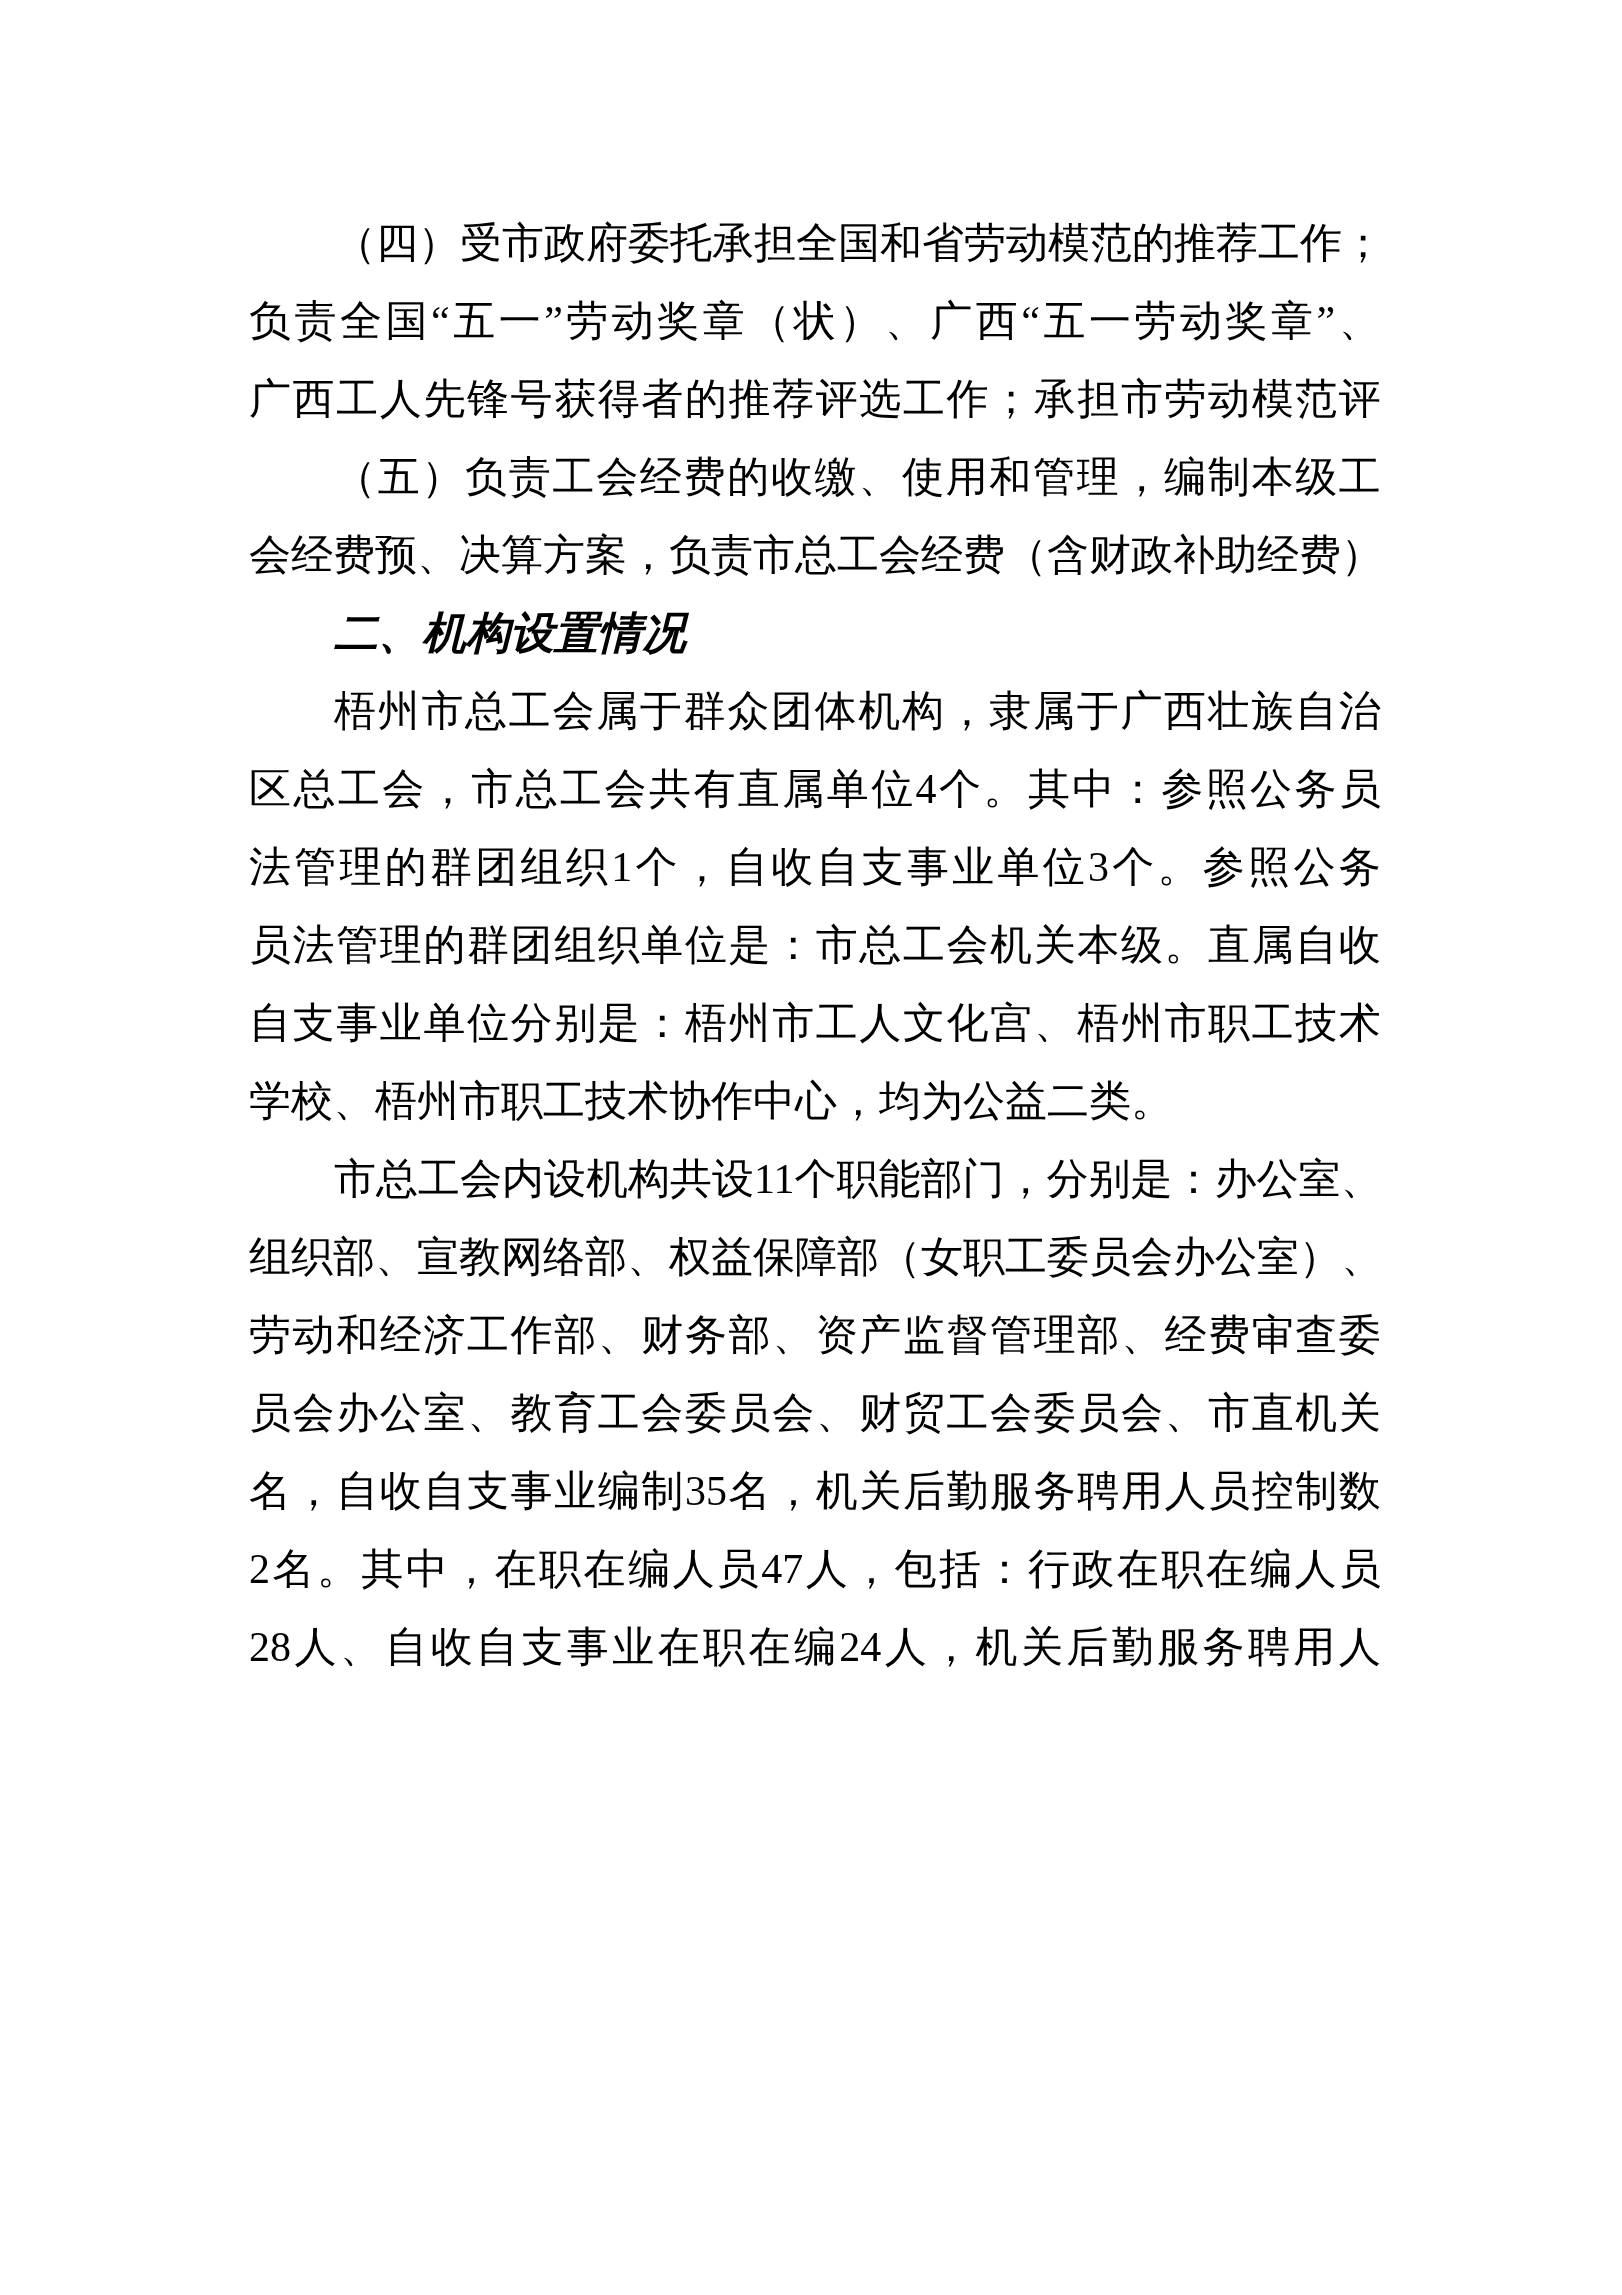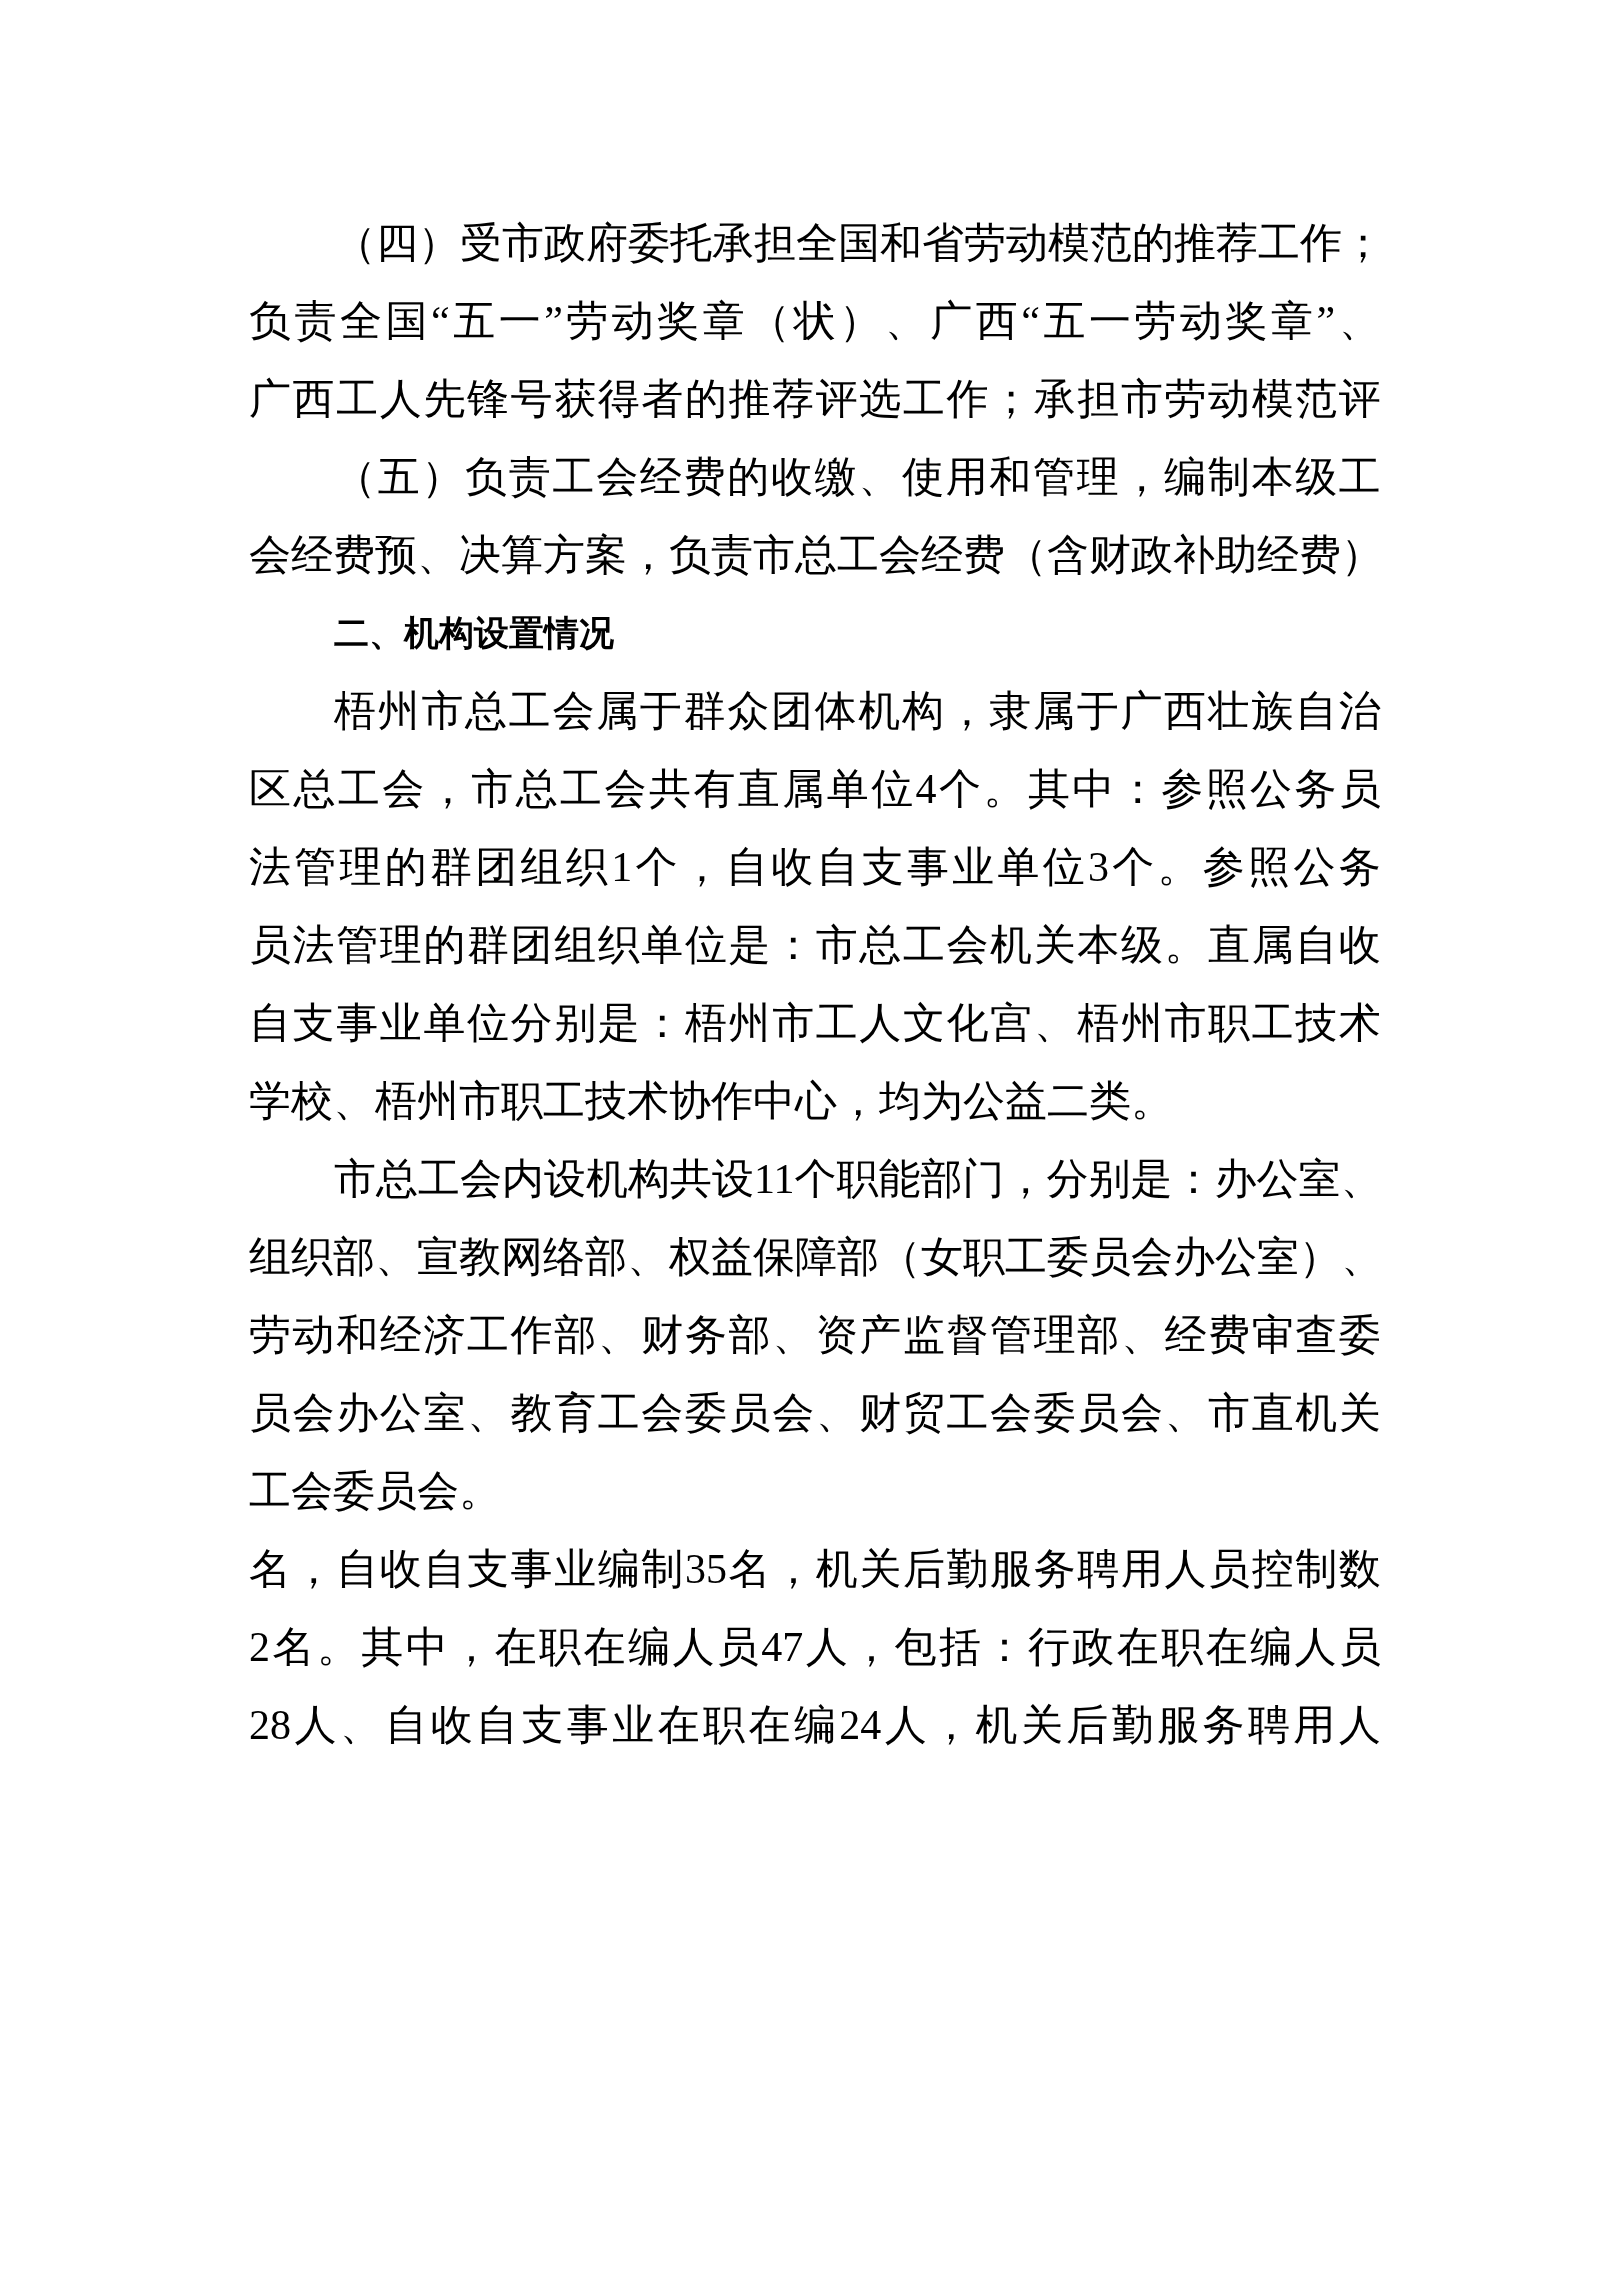--- a/index.html
+++ b/index.html
@@ -33,21 +33,22 @@
   .line.indent { padding-left: 85px; }
   .line.fill {
     display: flex;
     justify-content: space-between;
     align-items: baseline;
     white-space: normal;
   }
   .heading .line {
     font-family: "Liberation Sans", "DejaVu Sans", sans-serif;
     font-weight: 700;
-    font-size: 35px;
+    font-size: 44px;
+    font-style: italic;
   }
   .g { display: inline-block; }
 </style>
 </head>
 <body>
 
 <div class="page" style="background: rgb(255, 255, 255); color: rgb(0, 0, 0);">
   <div class="content" id="doc-content">
       <div class="block paragraph">
         <div class="line indent fill">
@@ -442,21 +443,20 @@
           <span class="g">会</span>
           <span class="g">委</span>
           <span class="g">员</span>
           <span class="g">会</span>
           <span class="g">、</span>
           <span class="g">市</span>
           <span class="g">直</span>
           <span class="g">机</span>
           <span class="g">关</span>
         </div>
-        <div class="line">工会委员会。</div>
       </div>
       <div class="block paragraph">
         <div class="line fill">
           <span class="g">名</span>
           <span class="g">，</span>
           <span class="g">自</span>
           <span class="g">收</span>
           <span class="g">自</span>
           <span class="g">支</span>
           <span class="g">事</span>

